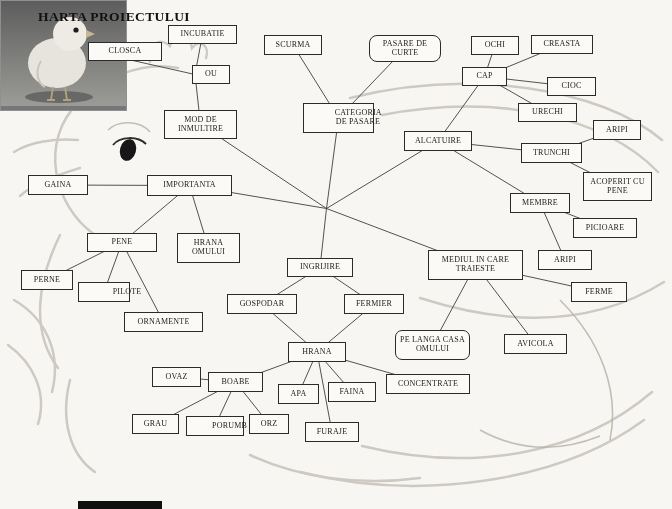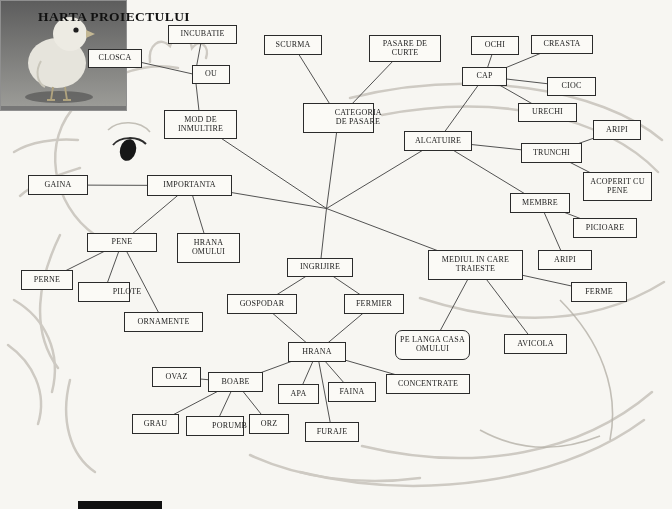--- a/index.html
+++ b/index.html
@@ -130,30 +130,30 @@
       <path d="M52,86 L50,99 M46,99 L54,99 M64,86 L66,99 M62,99 L70,99" stroke="#b0a37e" stroke-width="1.8" fill="none"></path>
     </svg>
   </div>
 
   <div id="page-title">HARTA PROIECTULUI</div>
 
   <div id="nodes-layer">
       <div class="node" style="left: 168px; top: 25px; width: 69px; height: 19px;">
         <span>INCUBATIE</span>
       </div>
-      <div class="node" style="left: 88px; top: 49px; width: 54px; height: 19px;">
+      <div class="node" style="left: 88px; top: 42px; width: 74px; height: 19px;">
         <span>CLOSCA</span>
       </div>
       <div class="node" style="left: 192px; top: 65px; width: 38px; height: 19px;">
         <span>OU</span>
       </div>
       <div class="node" style="left: 264px; top: 35px; width: 58px; height: 20px;">
         <span>SCURMA</span>
       </div>
-      <div class="node" style="left: 369px; top: 35px; width: 72px; height: 27px;">
+      <div class="node" style="left: 369px; top: 35px; width: 72px; height: 27px; border-radius: 8px;">
         <span>PASARE DE CURTE</span>
       </div>
       <div class="node" style="left: 471px; top: 36px; width: 48px; height: 19px;">
         <span>OCHI</span>
       </div>
       <div class="node" style="left: 531px; top: 35px; width: 62px; height: 19px;">
         <span>CREASTA</span>
       </div>
       <div class="node" style="left: 462px; top: 67px; width: 45px; height: 19px;">
         <span>CAP</span>

